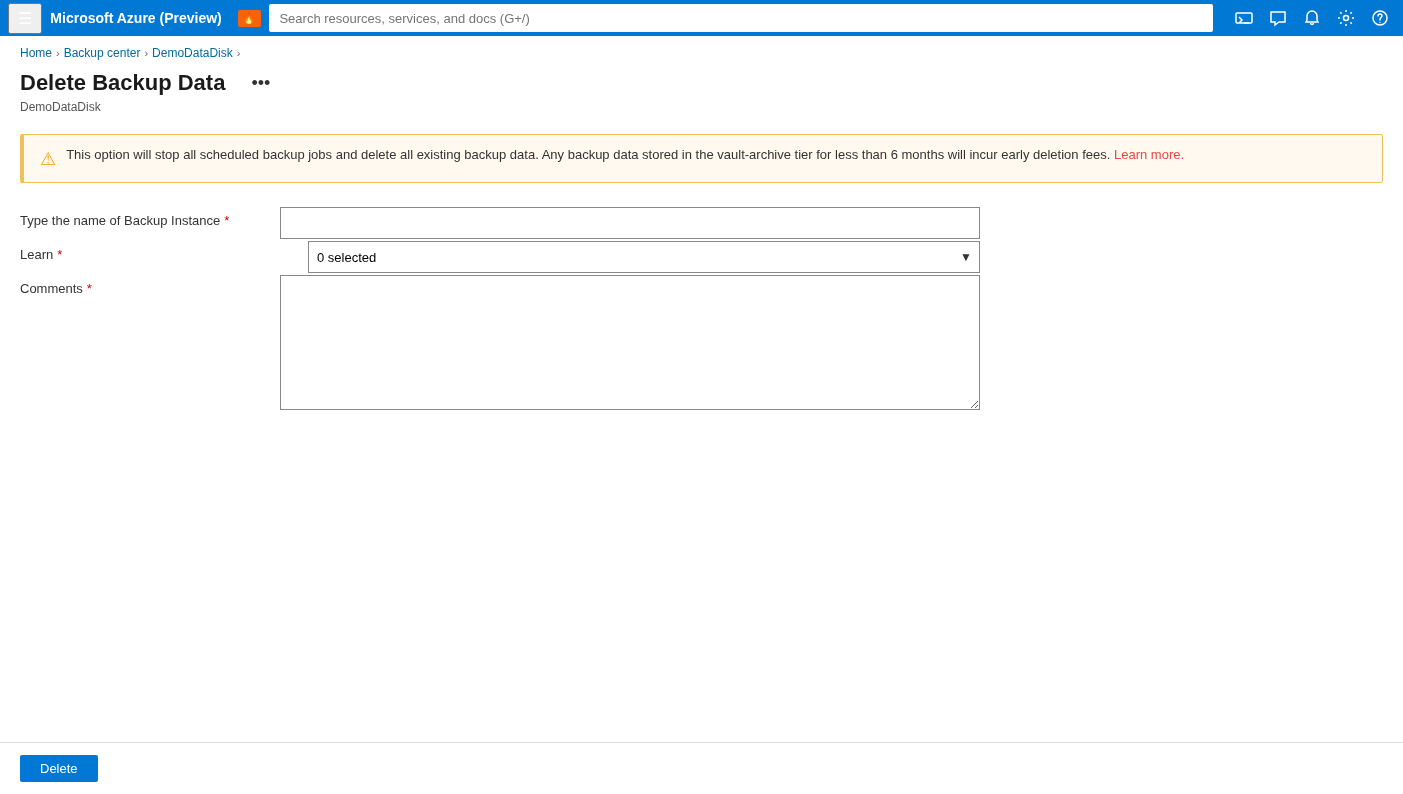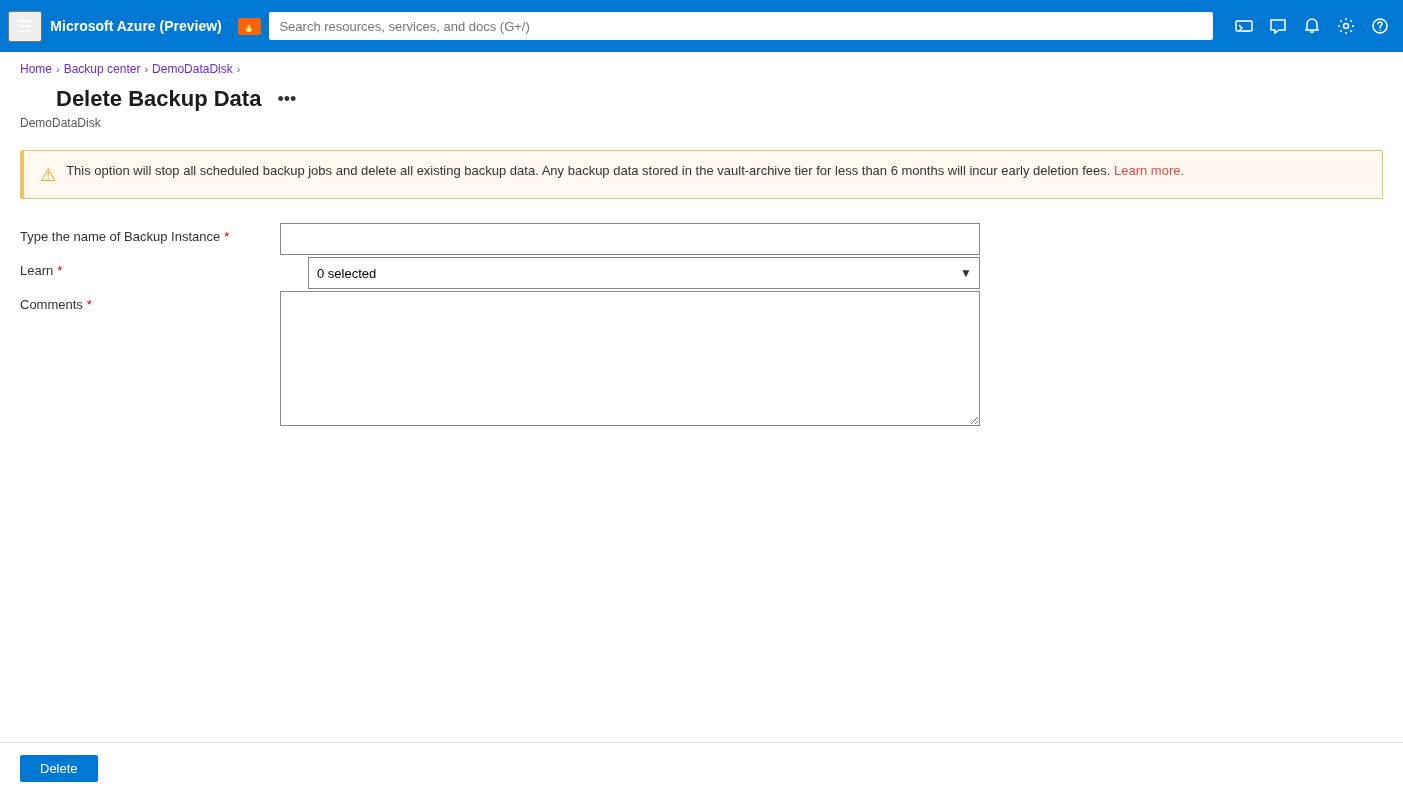--- a/index.html
+++ b/index.html
@@ -1,21 +1,21 @@
 <!DOCTYPE html>
 <html><head>
   <meta charset="utf-8">
   <style>
     * { box-sizing: border-box; margin: 0; padding: 0; }
     body { font-family: 'Segoe UI', Arial, sans-serif; font-size: 13px; background: #f3f2f1; min-height: 794px; display: flex; flex-direction: column; }
 
     
     .topbar {
       background: #0078d4;
-      height: 52px;
+      height: 36px;
       display: flex;
       align-items: center;
       padding: 0 8px;
       gap: 8px;
       flex-shrink: 0;
     }
     .topbar-hamburger {
       color: white;
       font-size: 16px;
       cursor: pointer;
@@ -80,32 +80,31 @@
       align-items: center;
       gap: 4px;
       font-size: 12px;
       color: #0078d4;
     }
     .breadcrumb-sep {
       color: #666;
       font-size: 11px;
     }
     .breadcrumb a {
-      color: #6d28d9;
+      color: #0369a1;
       text-decoration: none;
       cursor: pointer;
     }
 
     
     .page-header {
       padding: 4px 20px 4px 20px;
       display: flex;
       align-items: center;
-      gap: 10px;
-      margin-left: 36px;
+      gap: 20px;
     }
     .page-title {
       font-size: 22px;
       font-weight: 600;
       color: #1b1b1b;
     }
     .page-menu-btn {
       background: transparent;
       border: none;
       cursor: pointer;

